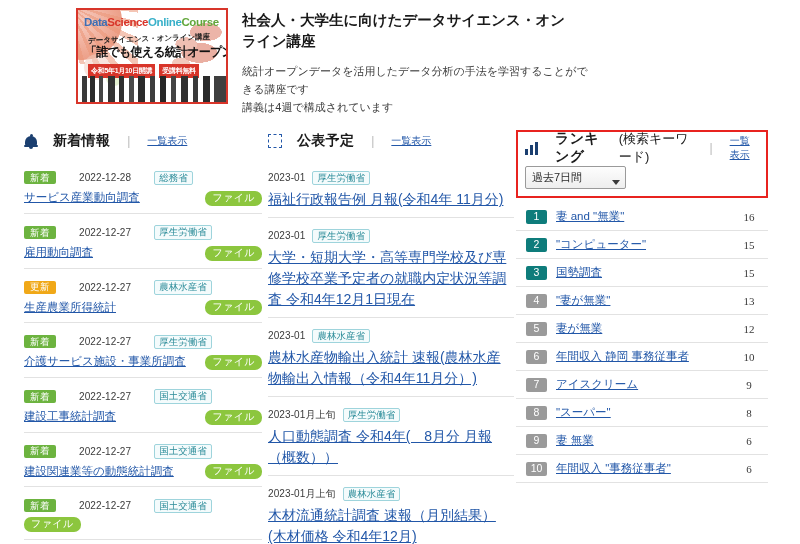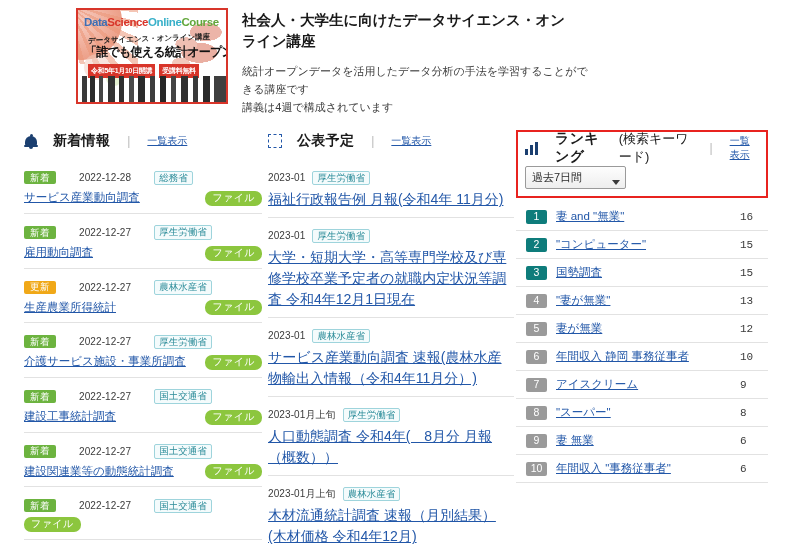--- a/index.html
+++ b/index.html
@@ -403,23 +403,23 @@
     text-decoration: underline;
     cursor: pointer;
     white-space: nowrap;
     overflow: hidden;
     text-overflow: ellipsis;
   }
   .rank-count {
     flex: 0 0 auto;
     font-size: 11px;
     color: #3a3a3a;
-    text-align: left;
+    text-align: center;
     min-width: 18px;
-    font-family: Liberation Mono, monospace;
+    font-family: Liberation Serif, serif;
   }
 </style>
 </head>
 <body>
 
 <div class="promo">
   <div class="promo-thumb">
     <div class="sun"></div>
     <div class="ray"></div>
     <div class="jpmap"></div>
@@ -557,21 +557,21 @@
             <span class="date">2023-01</span>
             <span class="org">厚生労働省</span>
           </div>
           <span class="sch-title">大学・短期大学・高等専門学校及び専修学校卒業予定者の就職内定状況等調査 令和4年12月1日現在</span>
         </div>
         <div class="sch-item">
           <div class="sch-meta">
             <span class="date">2023-01</span>
             <span class="org">農林水産省</span>
           </div>
-          <span class="sch-title">サービス産業動向調査 速報(農林水産物輸出入情報（令和4年11月分）)</span>
+          <span class="sch-title">農林水産物輸出入統計 速報(農林水産物輸出入情報（令和4年11月分）)</span>
         </div>
         <div class="sch-item">
           <div class="sch-meta">
             <span class="date">2023-01月上旬</span>
             <span class="org">厚生労働省</span>
           </div>
           <span class="sch-title">人口動態調査 令和4年(　8月分 月報（概数））</span>
         </div>
         <div class="sch-item">
           <div class="sch-meta">

